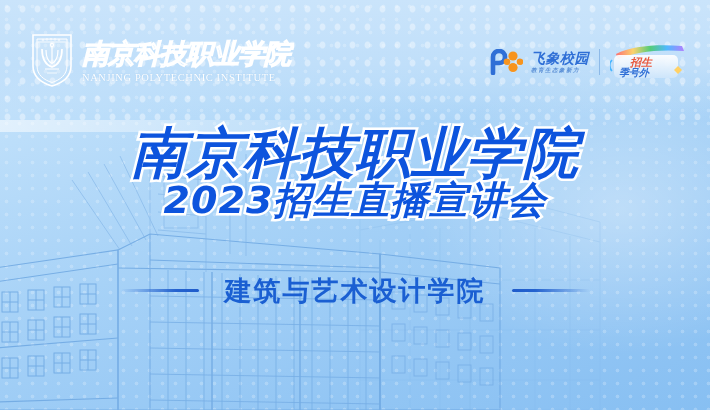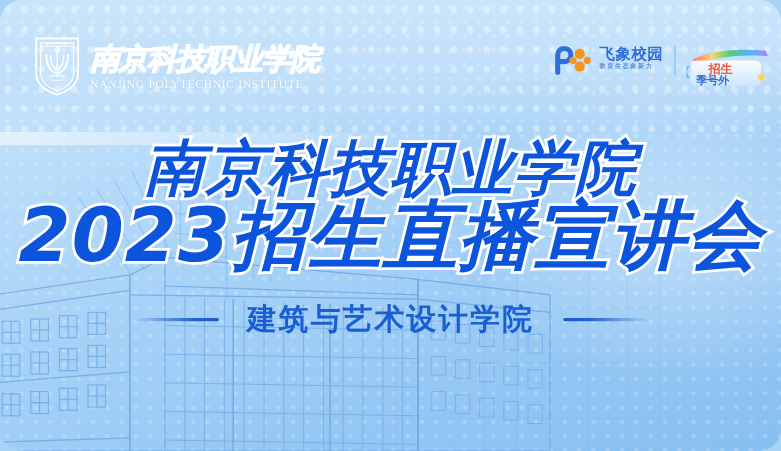--- a/index.html
+++ b/index.html
@@ -4,21 +4,20 @@
 <style>
   html,body{margin:0;padding:0;}
   body{
     width:710px;height:410px;overflow:hidden;
     font-family:"Liberation Sans","DejaVu Sans",sans-serif;
     background:#a6d4f7;
   }
   #poster{
     position:relative;width:710px;height:410px;overflow:hidden;
     background:linear-gradient(160deg,#cfe7fb 0%,#bcdefa 22%,#a7d2f7 48%,#93c6f4 78%,#87bff2 100%);
-    border-radius:20px;
   }
 
   
   .tex-dots{
     position:absolute;inset:0;
     background-image:radial-gradient(circle at 50% 50%, rgba(255,255,255,.40) 0 1.6px, rgba(255,255,255,0) 2.2px);
     background-size:13px 13px;
     opacity:.55;pointer-events:none;
   }
   .tex-hex{
@@ -58,21 +57,21 @@
     height:34px;width:212px;
   }
   .uni-en{
     font-family:"Liberation Serif","DejaVu Serif",serif;
     font-size:10.5px;font-weight:400;letter-spacing:.6px;
     color:#ffffff;white-space:nowrap;line-height:12px;
     text-shadow:0 0 1px rgba(120,175,225,.55);
   }
 
   .partner{
-    position:absolute;right:8px;top:42px;display:flex;align-items:flex-start;gap:8px;
+    position:absolute;right:22px;top:42px;display:flex;align-items:center;gap:8px;font-style:italic;
   }
   .fx-mark{width:34px;height:26px;flex:none;}
   .fx-names{display:flex;flex-direction:column;align-items:flex-start;gap:1px;}
   .fx-cn{
     font-size:14px;font-weight:700;color:#2f6fd6;letter-spacing:.5px;line-height:15px;
     white-space:nowrap;
   }
   .fx-tag{
     font-size:5.6px;font-weight:700;color:#5a8fd6;letter-spacing:1.4px;line-height:7px;
     white-space:nowrap;
@@ -83,21 +82,21 @@
   
   .titles{position:absolute;left:0;top:126px;width:710px;text-align:center;}
   .t1,.t2{
     font-family:"DejaVu Sans","Liberation Sans",sans-serif;
     font-weight:700;font-style:italic;color:#0d54dd;
     letter-spacing:1px;line-height:1;white-space:nowrap;
     -webkit-text-stroke:5px #ffffff;paint-order:stroke fill;
     text-shadow:0 2px 0 rgba(255,255,255,.5);
   }
   .t1{font-size:55px;transform:scaleX(1.02);}
-  .t2{font-size:68px;transform:scaleX(1.02);}
+  .t2{font-size:38px;transform:scaleX(1.02);}
   .t-wrap{position:relative;display:block;}
 
   .sub{
     position:absolute;left:0;top:277px;width:710px;
     display:flex;align-items:center;justify-content:center;gap:26px;
   }
   .rule{height:3px;width:78px;border-radius:2px;}
   .rule.l{background:linear-gradient(90deg,rgba(24,86,200,0) 0%,#2563cf 70%,#1f5ccb 100%);}
   .rule.r{background:linear-gradient(270deg,rgba(24,86,200,0) 0%,#2563cf 70%,#1f5ccb 100%);}
   .sub-txt{

